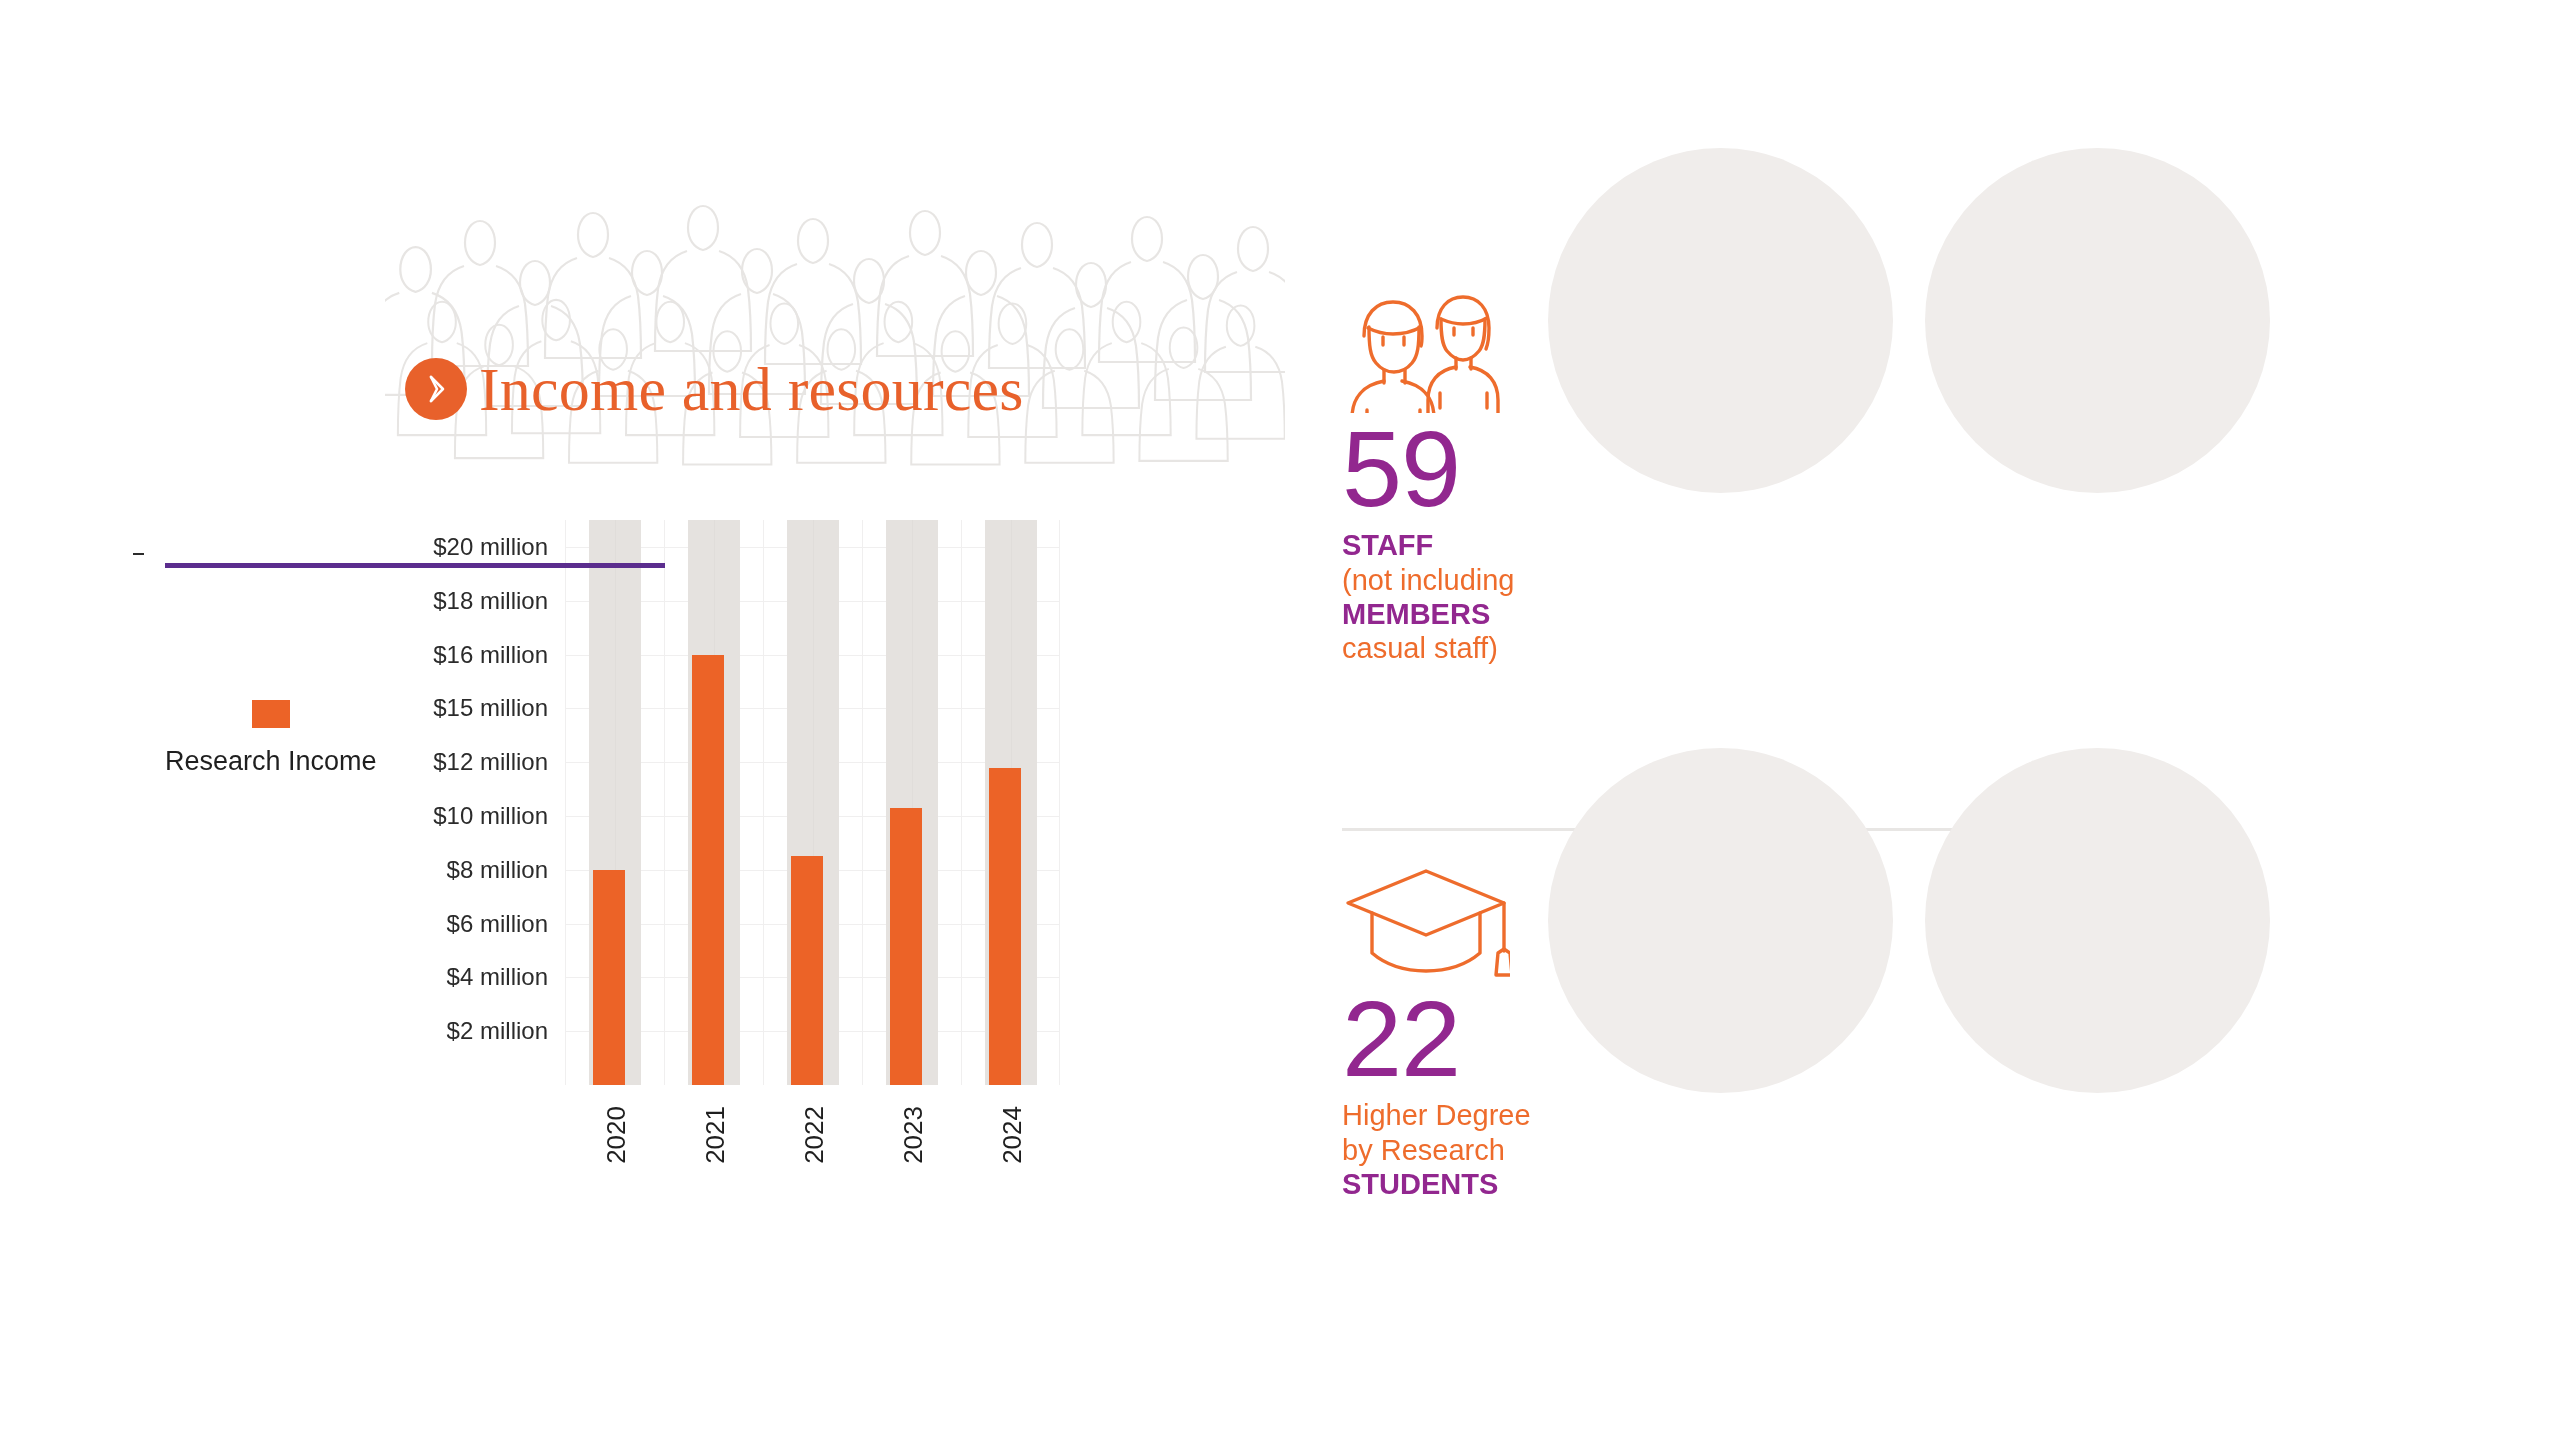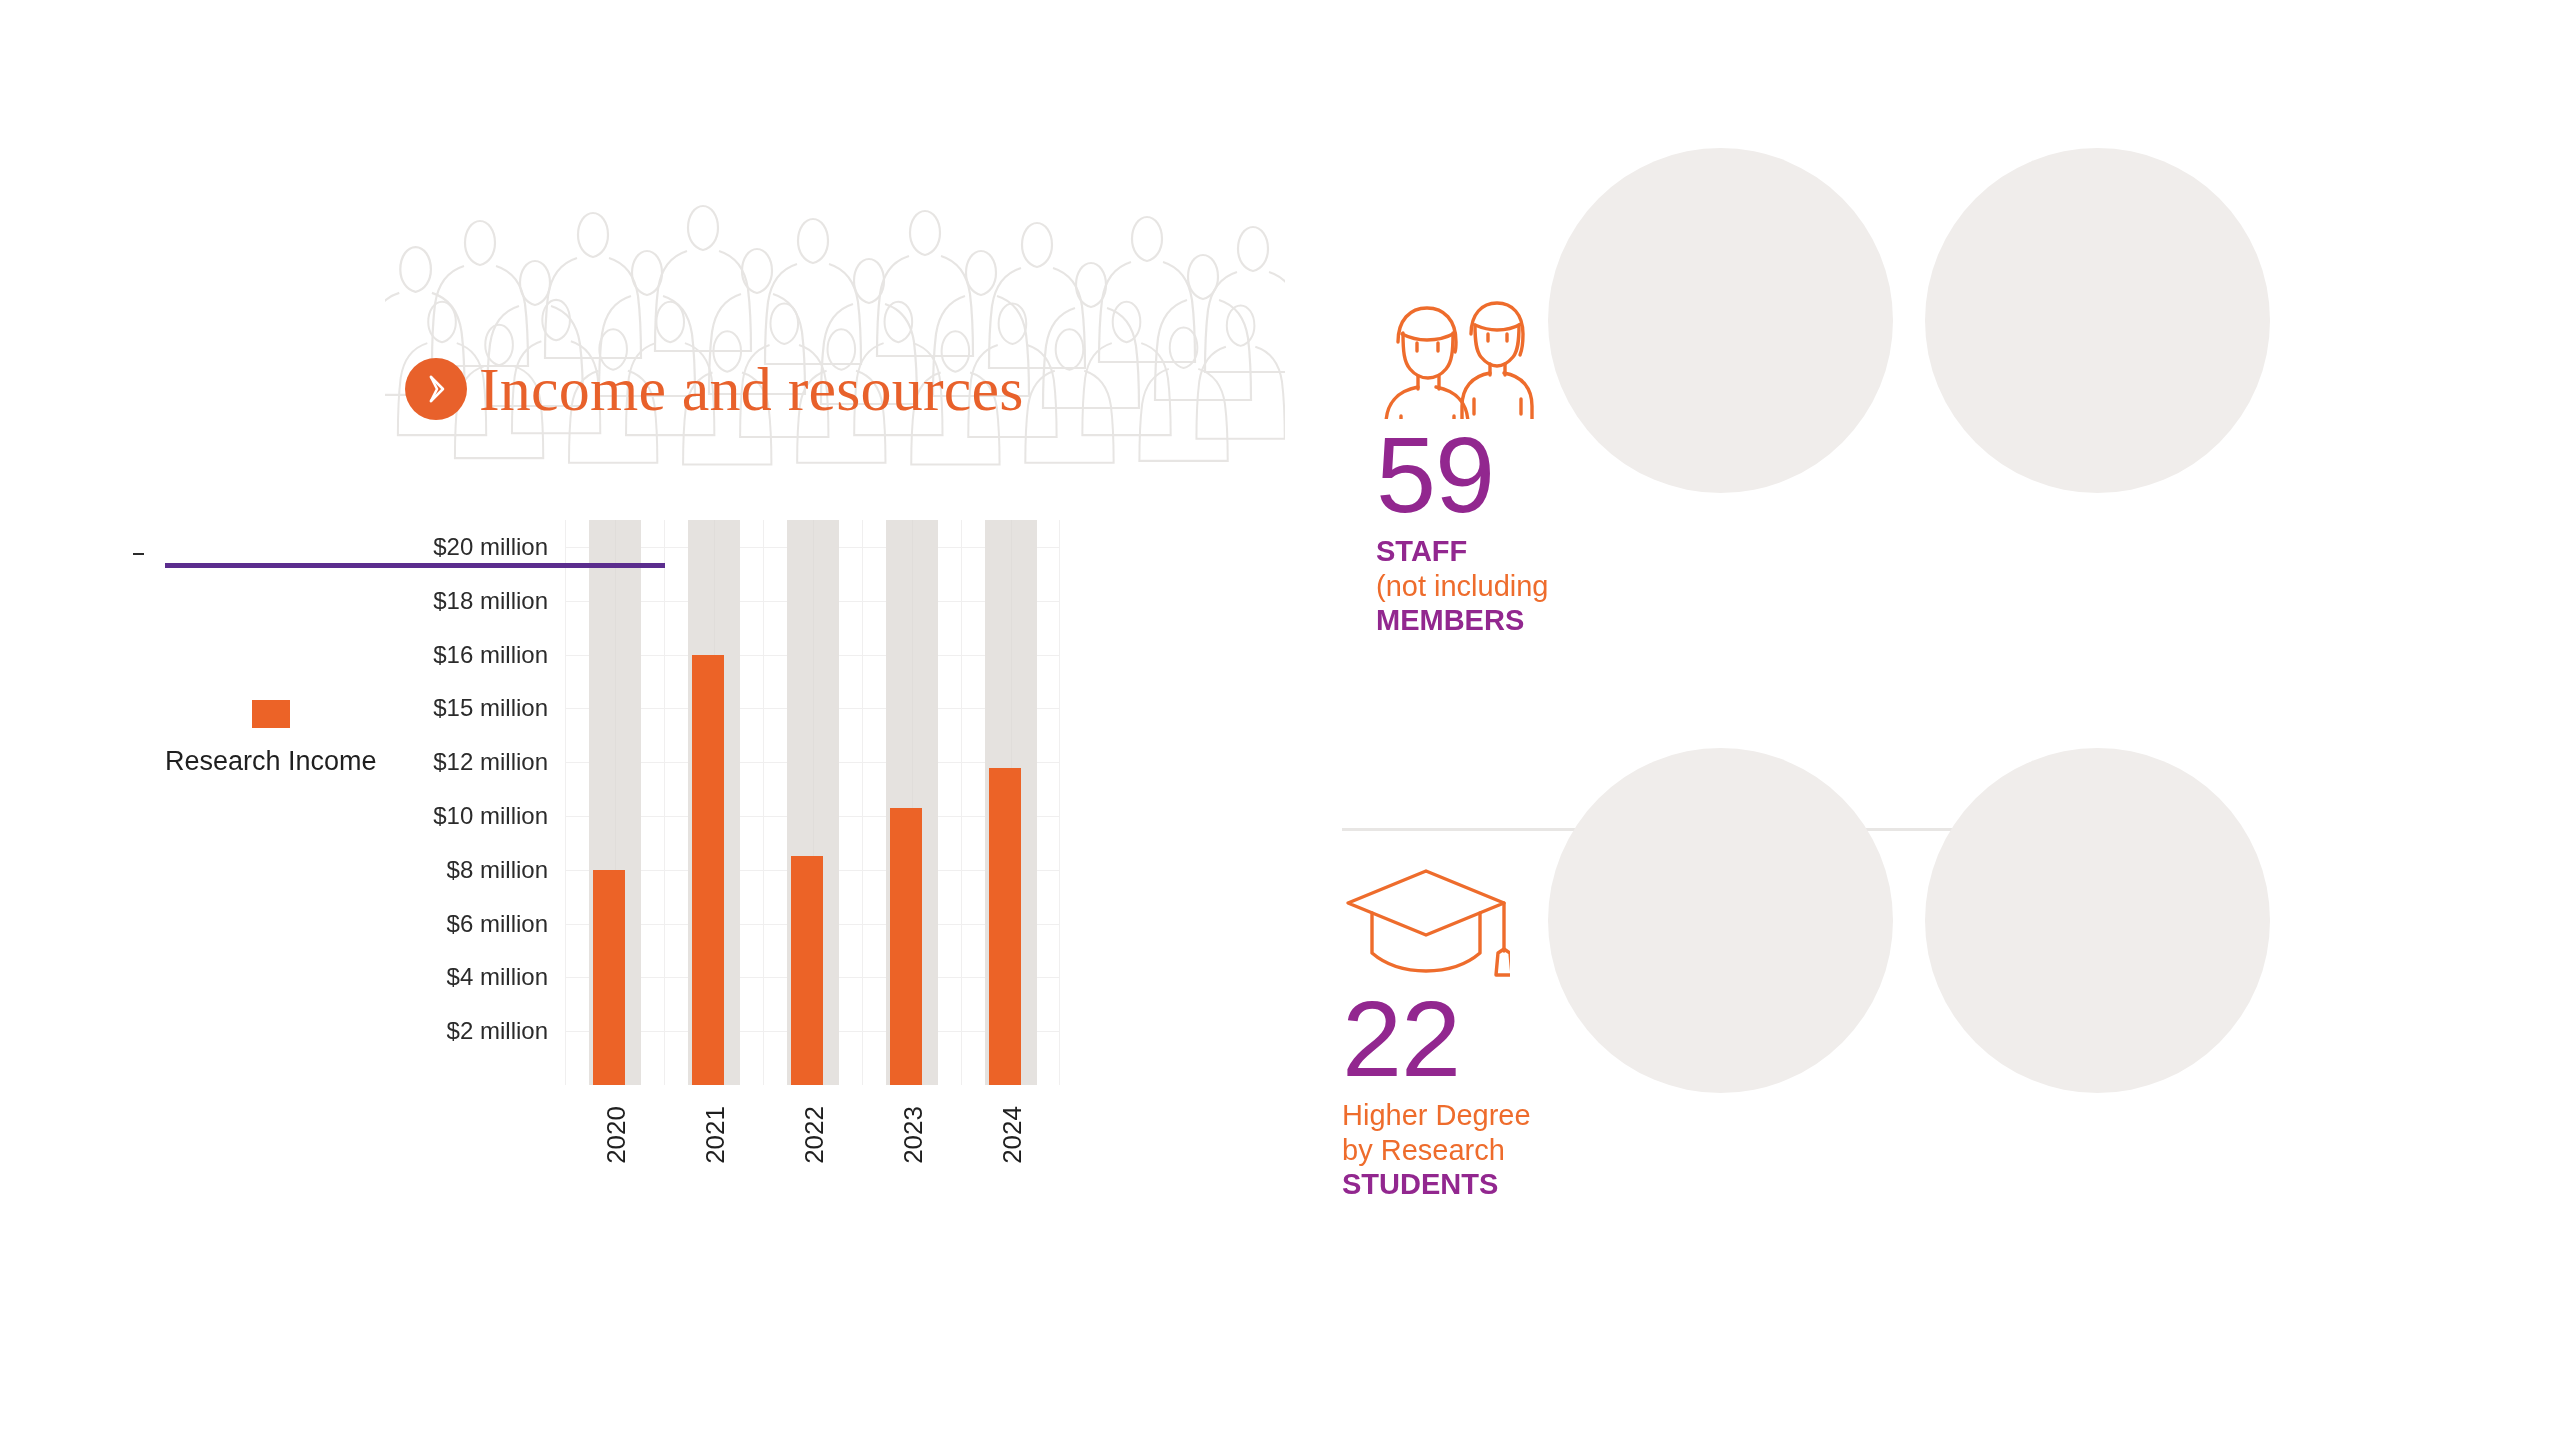--- a/index.html
+++ b/index.html
@@ -169,21 +169,21 @@
     left: 1300px;
     top: 0;
     width: 1260px;
     height: 1440px;
   }
   .stat-block {
     position: absolute;
     left: 42px;
     width: 1000px;
   }
-  #stat-block-staff { top: 294px; margin-left: 34px; }
+  #stat-block-staff { top: 288px; }
   #stat-block-students { top: 865px; }
 
   .stat-icon {
     display: block;
     margin-bottom: 2px;
   }
   .stat-number {
     font-size: 108px;
     color: #92278F;
     line-height: 0.92;
@@ -367,20 +367,21 @@
           <line x1="25" y1="122" x2="25" y2="140"></line>
           <line x1="78" y1="122" x2="78" y2="140"></line>
         </g>
       </svg>
     </span>
     <div class="stat-number">59</div>
     <div class="stat-lines">
       <div class="stat-line ln-purple-bold">STAFF</div>
       <div class="stat-line ln-orange">(not including</div>
       <div class="stat-line ln-purple-bold">MEMBERS</div>
+      <div class="stat-line ln-orange">casual staff)</div>
     </div>
   </div>
 
   <div id="stat-divider"></div>
 
   <div class="stat-block" id="stat-block-students">
     <span class="stat-icon">
       <svg width="168" height="118" viewBox="0 0 168 118" aria-hidden="true">
         <g fill="none" stroke="#EE6C2C" stroke-width="3.4" stroke-linejoin="round" stroke-linecap="round">
           <path d="M84 6 L162 38 L84 70 L6 38 Z"></path>

